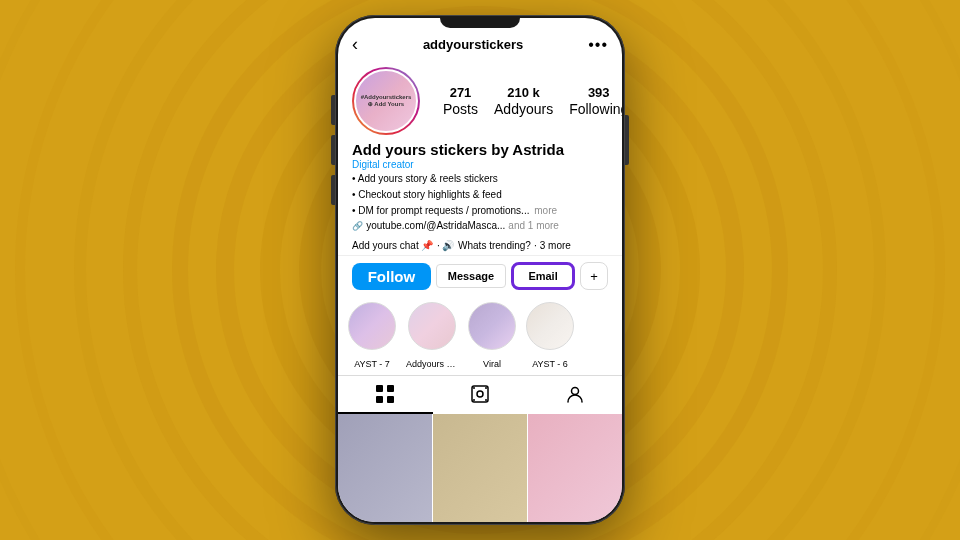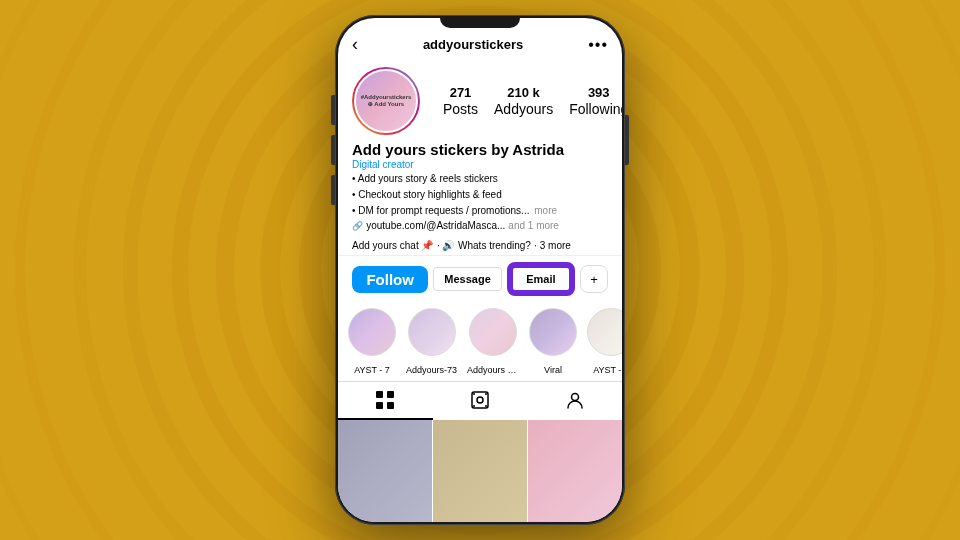--- a/index.html
+++ b/index.html
@@ -237,21 +237,21 @@
       padding: 5px 8px;
       font-size: 11px;
       font-weight: 700;
       cursor: pointer;
       text-align: center;
     }
     .btn-email {
       flex: 0.8;
       background: #fff;
       color: #000;
-      border: 6px solid #6d28d9;
+      border: 3px solid #6d28d9;
       border-radius: 8px;
       padding: 5px 8px;
       font-size: 11px;
       font-weight: 700;
       cursor: pointer;
       text-align: center;
     }
     .btn-add-person {
       width: 28px;
       height: 28px;
@@ -422,24 +422,20 @@
             <span>+</span>
           </div>
         </div>
 
         <div class="highlights-section">
           <div class="highlight-item">
             <div class="highlight-circle h1"></div>
             <span class="highlight-label">AYST - 7</span>
           </div>
           <div class="highlight-item">
-            <div class="highlight-circle h2"></div>
-            <span class="highlight-label">Addyours-73</span>
-          </div>
-          <div class="highlight-item">
             <div class="highlight-circle h3"></div>
             <span class="highlight-label">Addyours D...</span>
           </div>
           <div class="highlight-item">
             <div class="highlight-circle h4"></div>
             <span class="highlight-label">Viral</span>
           </div>
           <div class="highlight-item">
             <div class="highlight-circle h5"></div>
             <span class="highlight-label">AYST - 6</span>

